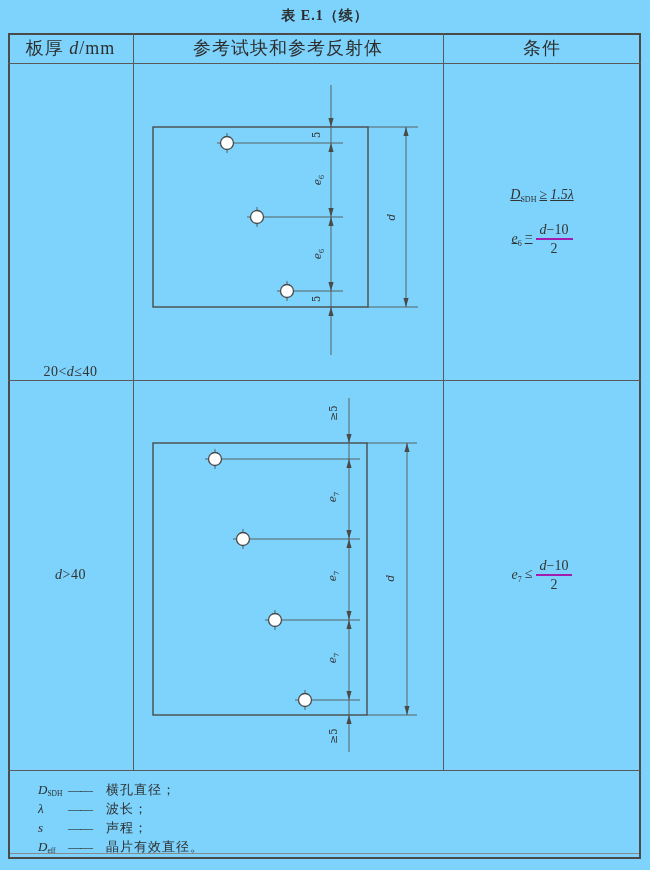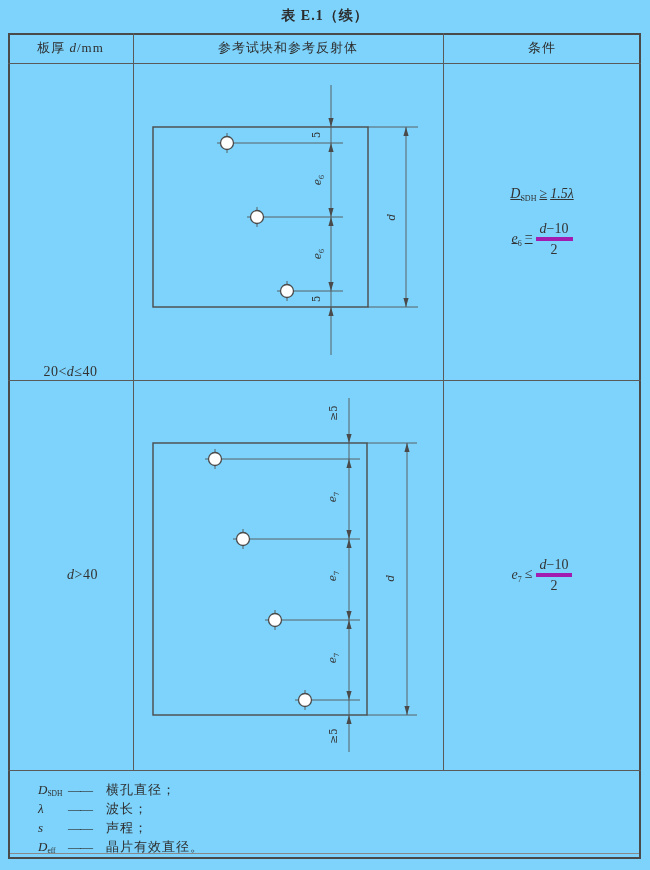--- a/index.html
+++ b/index.html
@@ -15,28 +15,28 @@
     position:absolute;left:8px;top:33px;width:633px;height:826px;
     border:2px solid #4a4a4a;box-sizing:border-box;
   }
   .vline,.hline{position:absolute;background:#5a5a5a;}
   .vline{width:1px;}
   .hline{height:1px;}
   .cell{
     position:absolute;display:flex;align-items:center;justify-content:center;
     box-sizing:border-box;
   }
-  .header-cell{font-size:13px;color:#2e2e2e;letter-spacing:1px;}
+  .header-cell{font-size:18px;color:#2e2e2e;letter-spacing:1px;}
   .thickness{font-size:14px;letter-spacing:0.5px;}
   .math{font-size:14px;white-space:nowrap;}
   .math i{font-style:italic;}
   .math sub{font-size:8px;vertical-align:-3px;letter-spacing:0;}
   .rel{padding:0 3px;}
   .frac{display:inline-flex;flex-direction:column;align-items:center;vertical-align:middle;line-height:1.1;}
-  .frac .num{border-bottom:4px solid #a21caf;padding:0 4px 1px;}
+  .frac .num{border-bottom:2px solid #a21caf;padding:0 4px 1px;}
   .frac .den{padding-top:1px;}
   .cond-col{flex-direction:column;gap:18px;text-decoration:underline;}
   svg{position:absolute;display:block;}
   .notes{
     position:absolute;left:8px;top:770px;width:633px;height:83px;
     box-sizing:border-box;padding:11px 0 0 30px;font-size:13px;
   }
   .note-row{display:flex;align-items:baseline;height:19px;color:#2e2e2e;}
   .note-term{display:inline-block;width:30px;font-style:normal;}
   .note-term i{font-style:italic;}
@@ -109,21 +109,21 @@
       <i>D</i><sub>SDH</sub><span class="rel">≥</span><i>1.5λ</i>
     </span>
     <span class="math">
       <i>e</i><sub>6</sub><span class="rel">=</span><span class="frac">
           <span class="num"><i>d</i><span>−10</span></span>
           <span class="den">2</span>
         </span>
     </span>
   </div>
 
-  <div class="cell thickness" style="left:20px;top:380px;width:125px;height:390px;">
+  <div class="cell thickness" style="left:8px;top:380px;width:125px;height:390px;">
     <span><span></span><i>d</i><span>&gt;40</span></span>
   </div>
 
   <svg id="diagram-2" width="310" height="390" style="left:133px;top:380px;">
       <rect x="20" y="63" width="214" height="272" fill="none" stroke="#4a4a4a" stroke-width="1.4"></rect>
       <line x1="72" y1="79" x2="227" y2="79" stroke="#555" stroke-width="0.9"></line>
       <line x1="82" y1="69" x2="82" y2="89" stroke="#555" stroke-width="0.9"></line>
       <circle cx="82" cy="79" r="6.5" fill="#fefefe" stroke="#4a4a4a" stroke-width="1.3"></circle>
       <line x1="100" y1="159" x2="227" y2="159" stroke="#555" stroke-width="0.9"></line>
       <line x1="110" y1="149" x2="110" y2="169" stroke="#555" stroke-width="0.9"></line>

